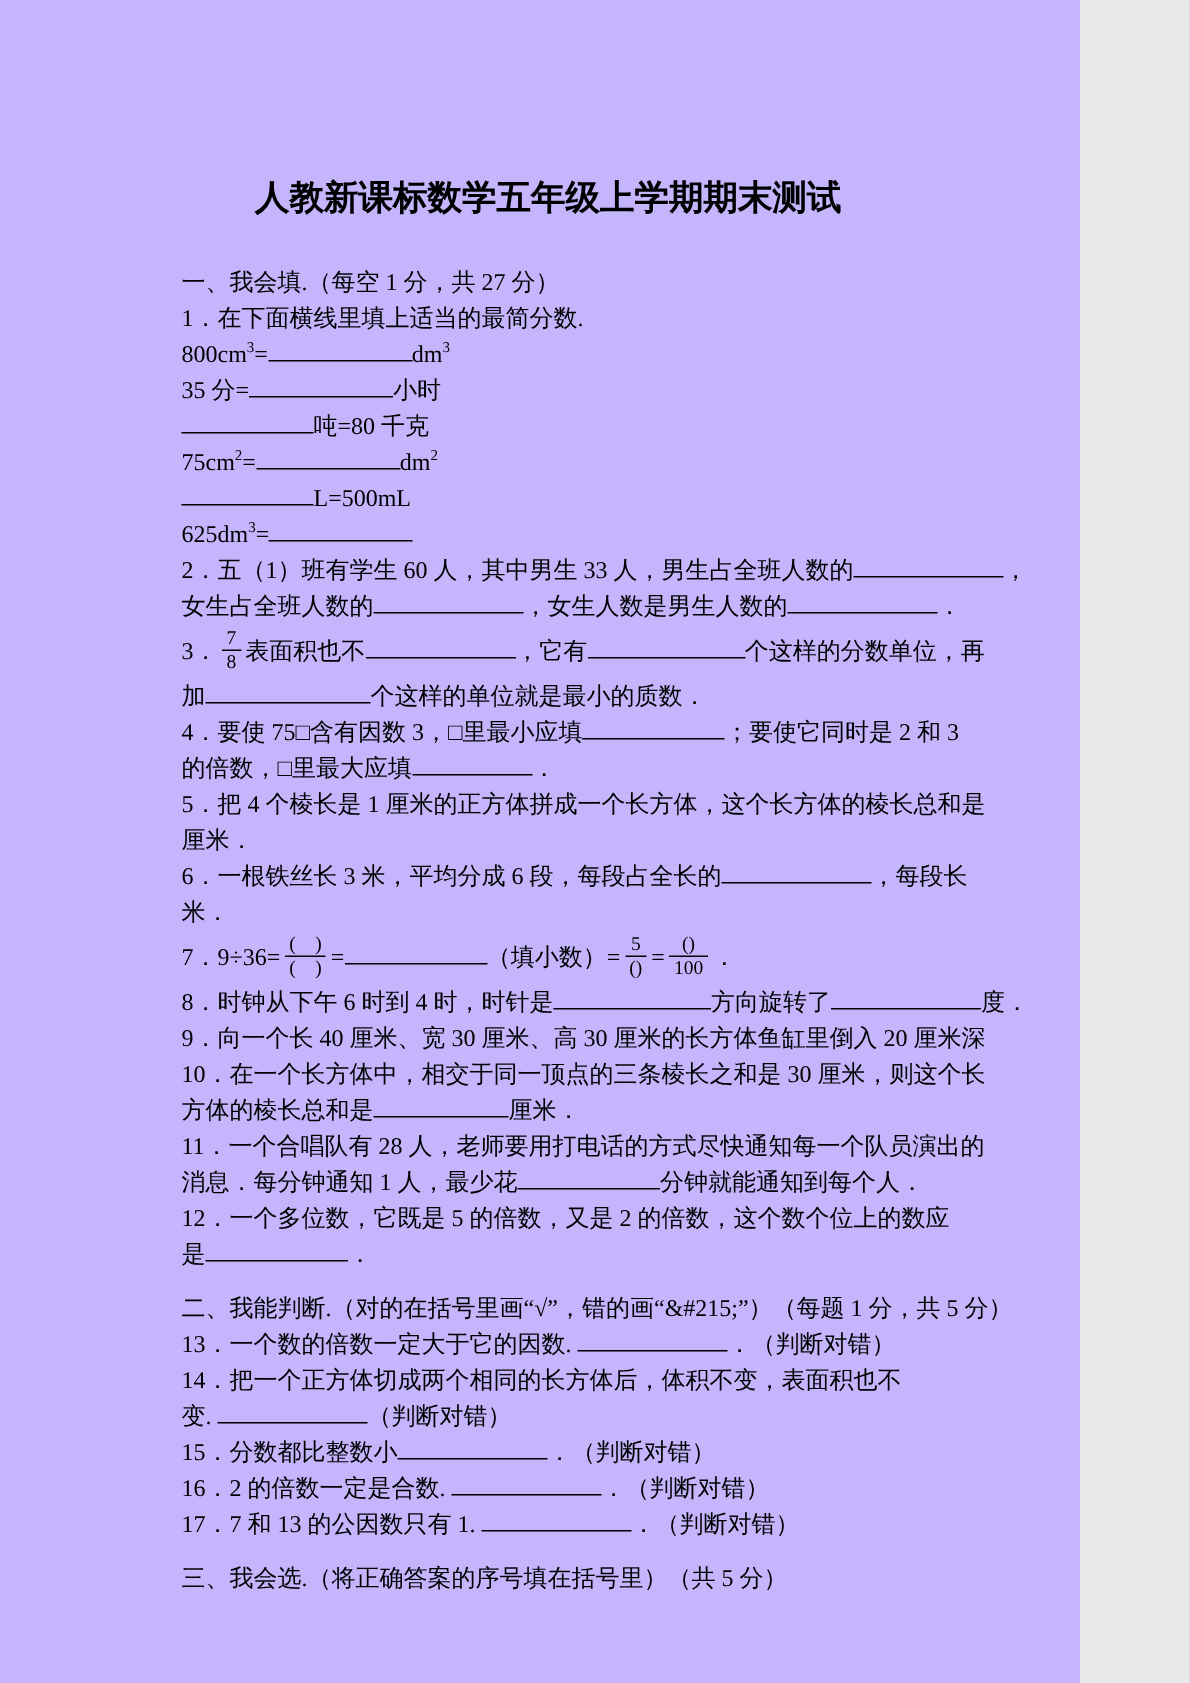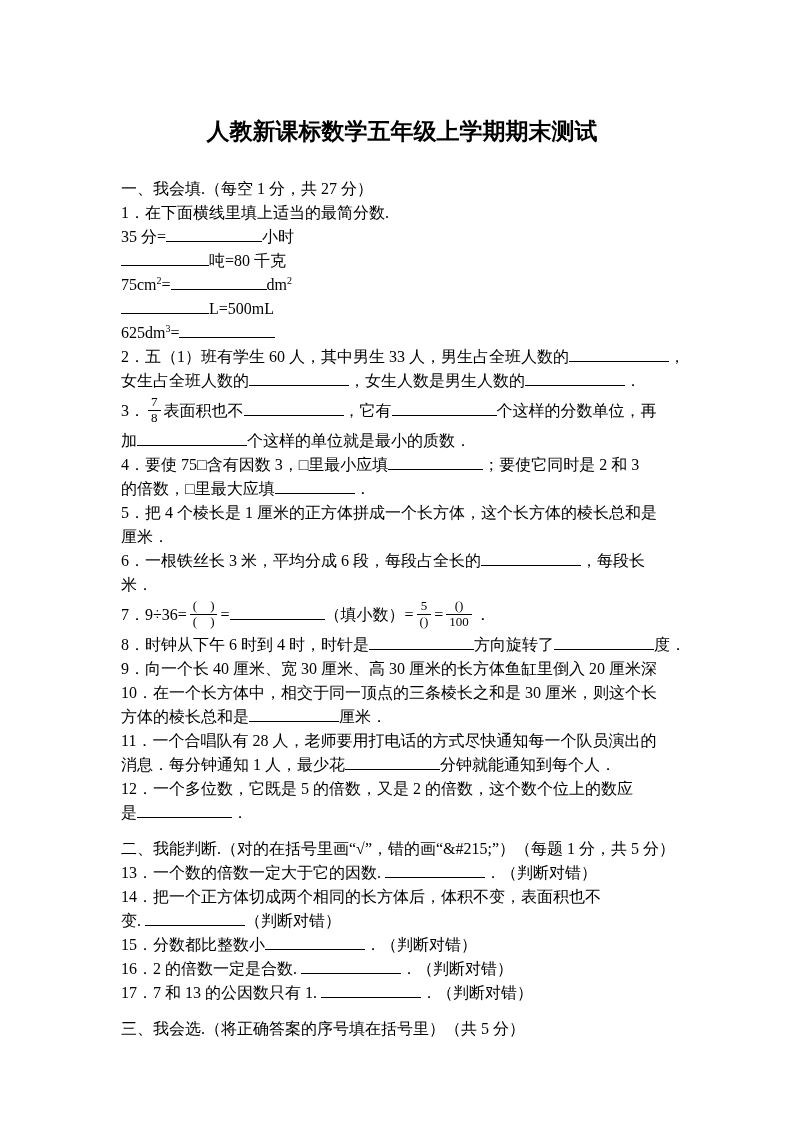--- a/index.html
+++ b/index.html
@@ -1,21 +1,21 @@
 <!DOCTYPE html>
 <html><head>
 <meta charset="utf-8">
 <style>
   * { margin:0; padding:0; box-sizing:border-box; }
   html,body { background:#e8e8e8; }
   body { font-family:"Liberation Serif","DejaVu Serif",serif; color:#000; }
   .page {
     position:relative;
-    width:793px; height:1122px;
-    background:#ffffff;
+    width:720px; height:1122px;
+    background:#c4b5fd;
     padding:116px 110px 0 121px;
     overflow:hidden;
   }
   .title {
     font-size:23px;
     font-weight:700;
     text-align:center;
     margin-bottom:30px;
     white-space:nowrap;
   }
@@ -49,20 +49,21 @@
   .frac .den { display:block; padding:0 3px; }
 </style>
 </head>
 <body>
 
 <div class="page">
   <h1 class="title">人教新课标数学五年级上学期期末测试</h1>
   <div class="exam-body">
       <div class="line bold"><span>一、我会填.（每空 1 分，共 27 分）</span></div>
       <div class="line"><span>1．在下面横线里填上适当的最简分数.</span></div>
+      <div class="line"><span>800cm</span><sup>3</sup><span>=</span><span class="blank" style="width: 96px;"></span><span>dm</span><sup>3</sup></div>
       <div class="line"><span>35 分=</span><span class="blank" style="width: 96px;"></span><span>小时</span></div>
       <div class="line"><span class="blank" style="width: 88px;"></span><span>吨=80 千克</span></div>
       <div class="line"><span>75cm</span><sup>2</sup><span>=</span><span class="blank" style="width: 96px;"></span><span>dm</span><sup>2</sup></div>
       <div class="line"><span class="blank" style="width: 88px;"></span><span>L=500mL</span></div>
       <div class="line"><span>625dm</span><sup>3</sup><span>=</span><span class="blank" style="width: 96px;"></span></div>
       <div class="line"><span>2．五（1）班有学生 60 人，其中男生 33 人，男生占全班人数的</span><span class="blank" style="width: 100px;"></span><span>，</span></div>
       <div class="line"><span>女生占全班人数的</span><span class="blank" style="width: 100px;"></span><span>，女生人数是男生人数的</span><span class="blank" style="width: 100px;"></span><span>．</span></div>
       <div class="line tall"><span>3．</span><span class="frac"><span class="num">7</span><span class="den">8</span></span><span>表面积也不</span><span class="blank" style="width: 100px;"></span><span>，它有</span><span class="blank" style="width: 105px;"></span><span>个这样的分数单位，再</span></div>
       <div class="line"><span>加</span><span class="blank" style="width: 110px;"></span><span>个这样的单位就是最小的质数．</span></div>
       <div class="line"><span>4．要使 75□含有因数 3，□里最小应填</span><span class="blank" style="width: 95px;"></span><span>；要使它同时是 2 和 3</span></div>

